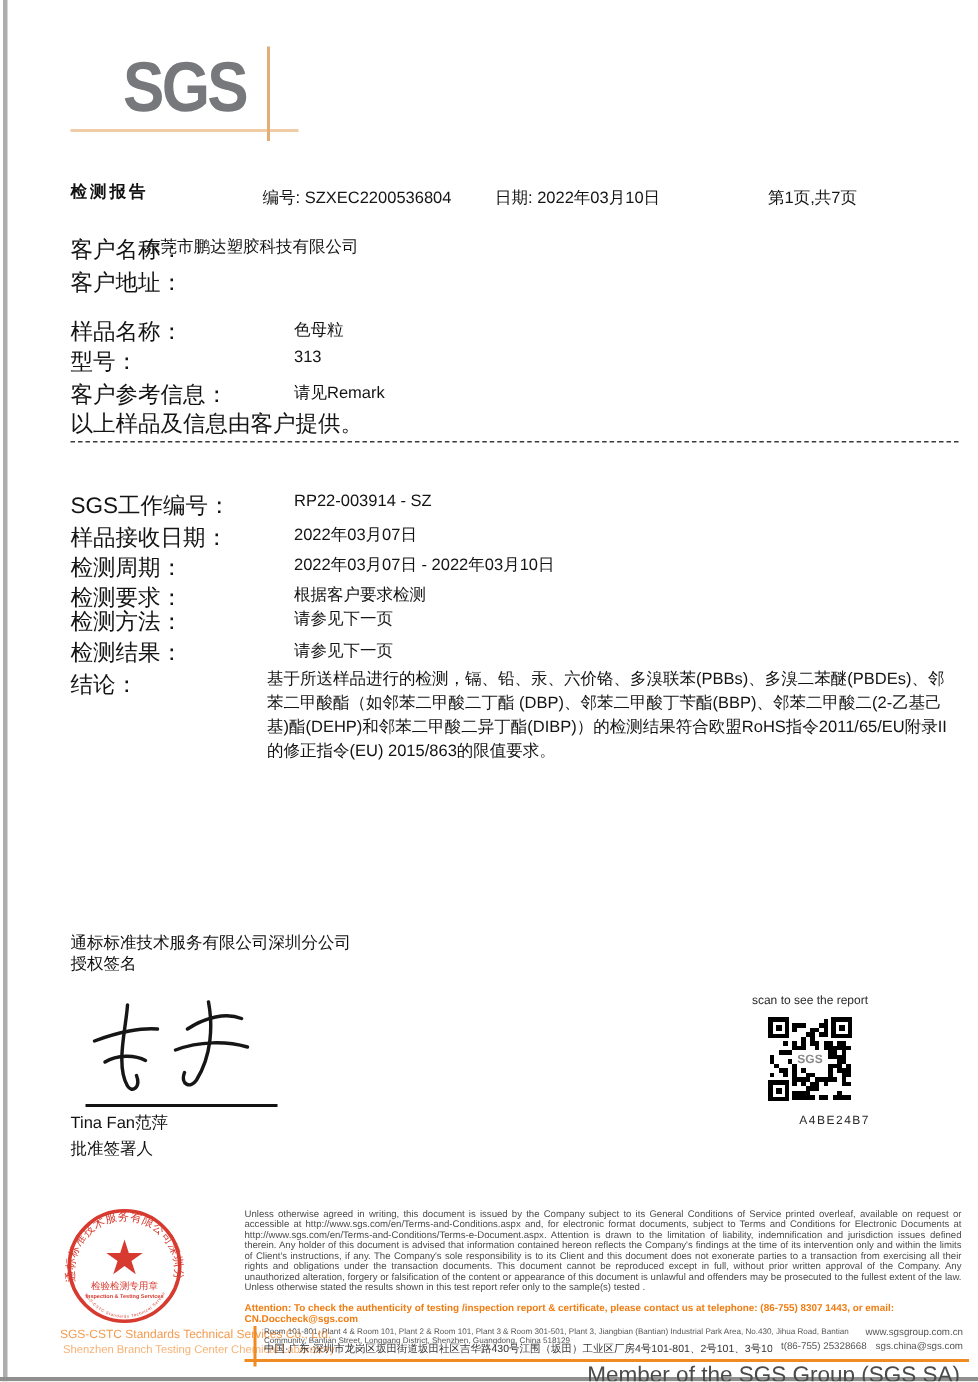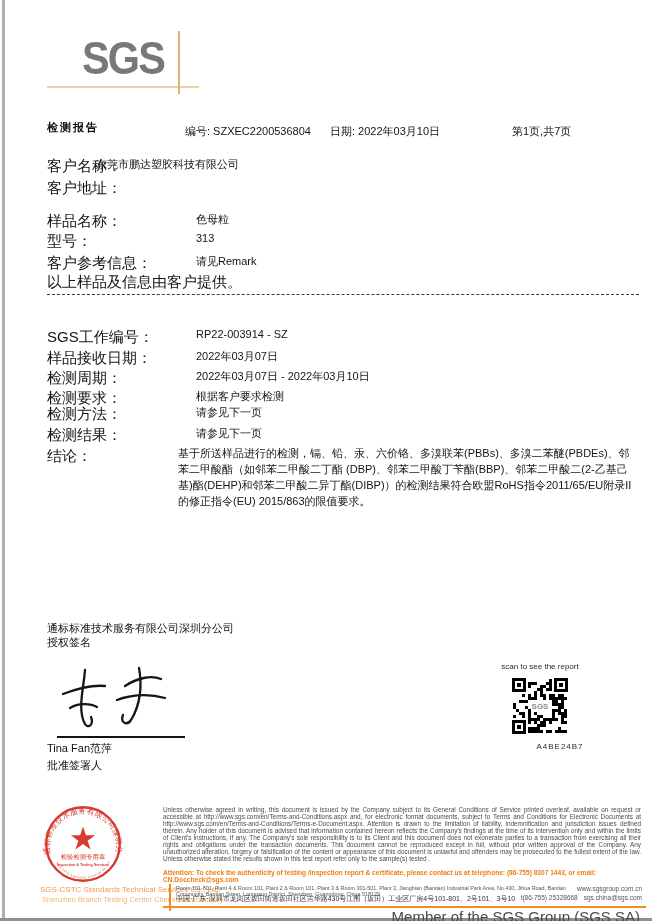--- a/index.html
+++ b/index.html
@@ -15,21 +15,21 @@
   
   .logo { position:absolute; left:82px; top:34px; font-size:47px; font-weight:bold;
           color:#77787b; letter-spacing:-2px; transform:scaleX(0.88); transform-origin:left top;
           line-height:1; }
   .logo-hline { position:absolute; left:47px; top:86px; width:152px; height:2px; background:#f0cda6; }
   .logo-vline { position:absolute; left:178px; top:31px; width:2px; height:63px; background:#e2ae78; }
 
   
   .title { position:absolute; left:47px; top:120px; font-size:11px; font-weight:bold; letter-spacing:2px; }
   .hmeta { position:absolute; top:124px; font-size:11px; color:#151515; white-space:nowrap; }
-  .hm-no   { left:185px; }
+  .hm-no   { left:175px; }
   .hm-date { left:330px; }
   .hm-page { left:512px; }
 
   .lbl { position:absolute; left:47px; font-size:15px; white-space:nowrap; color:#141414; }
   .val { position:absolute; font-size:11px; white-space:nowrap; color:#141414; }
   .val-a { left:96px; }
   .val-b { left:196px; }
 
   .divider { position:absolute; left:47px; top:294px; width:592px; border-top:1px dashed #3a3a3a; }
 
@@ -41,21 +41,21 @@
   .sig-auth    { position:absolute; left:47px; top:635px; font-size:11px; }
   .sig-svg     { position:absolute; left:55px; top:660px; }
   .sig-line    { position:absolute; left:57px; top:736px; width:128px; height:2px; background:#121212; }
   .sig-name    { position:absolute; left:47px; top:741px; font-size:11px; }
   .sig-title   { position:absolute; left:47px; top:758px; font-size:11px; }
 
   
   .qr-cap-top { position:absolute; left:490px; top:662px; width:100px; text-align:center;
                 font-size:8px; color:#2a2a2a; white-space:nowrap; }
   .qr-box { position:absolute; left:506px; top:672px; width:68px; height:68px; }
-  .qr-cap-bot { position:absolute; left:510px; top:742px; width:100px; text-align:center;
+  .qr-cap-bot { position:absolute; left:480px; top:742px; width:100px; text-align:right;
                 font-size:8px; color:#2a2a2a; letter-spacing:1px; }
 
   
   .stamp { position:absolute; left:43px; top:804px; width:80px; height:80px; opacity:.92; }
   .stamp-co1 { position:absolute; left:40px; top:885px; font-size:8px; color:#f49b4e; white-space:nowrap; }
   .stamp-co2 { position:absolute; left:42px; top:895px; font-size:7.5px; color:#f7b275; white-space:nowrap; }
 
   .disclaimer { position:absolute; left:163px; top:806px; width:478px;
                 font-size:6.4px; line-height:7px; color:#4c4c4c; text-align:justify; }
   .attention  { position:absolute; left:163px; top:869px; width:478px;

